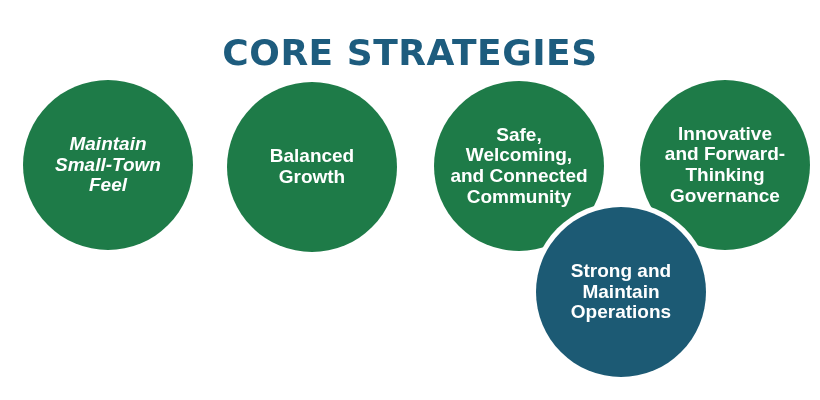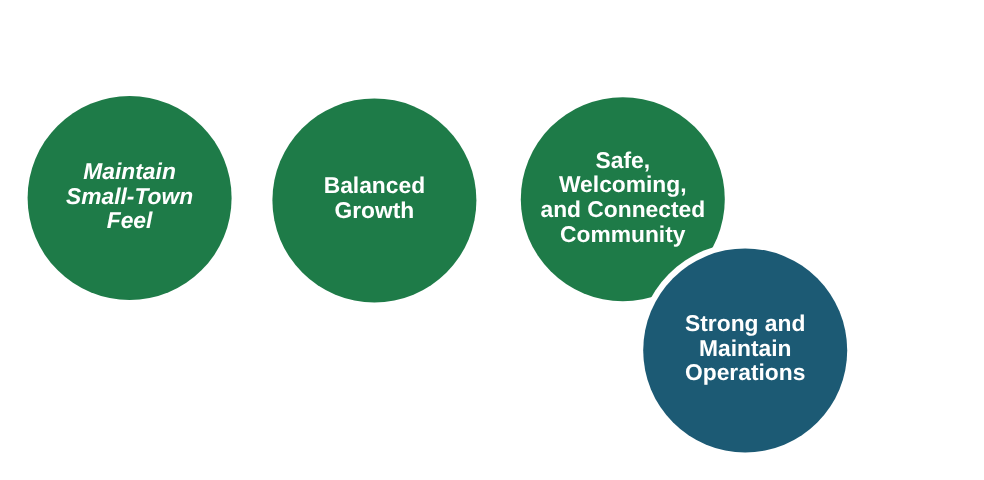--- a/index.html
+++ b/index.html
@@ -61,36 +61,43 @@
   .c-g4 { left: 640px; top: 80px; }
   .c-d1 { left: 123px; top: 208px; }
   .c-d2 { left: 332px; top: 208px; }
   .c-d3 { left: 536px; top: 207px; }
 </style>
 </head>
 <body>
 
 <div class="canvas">
 
+  <h1 class="page-title">CORE STRATEGIES</h1>
 
   <div class="circle green c-g1">
     <span class="label">Maintain
 Small-Town
 Feel</span>
   </div>
   <div class="circle green c-g2">
     <span class="label">Balanced
 Growth</span>
   </div>
   <div class="circle green c-g3">
     <span class="label">Safe,
 Welcoming,
 and Connected
 Community</span>
   </div>
+  <div class="circle green c-g4">
+    <span class="label">Innovative
+and Forward-
+Thinking
+Governance</span>
+  </div>
 
   <div class="circle teal c-d3">
     <span class="label">Strong and
 Maintain
 Operations</span>
   </div>
 
 </div>
 
 </body></html>

